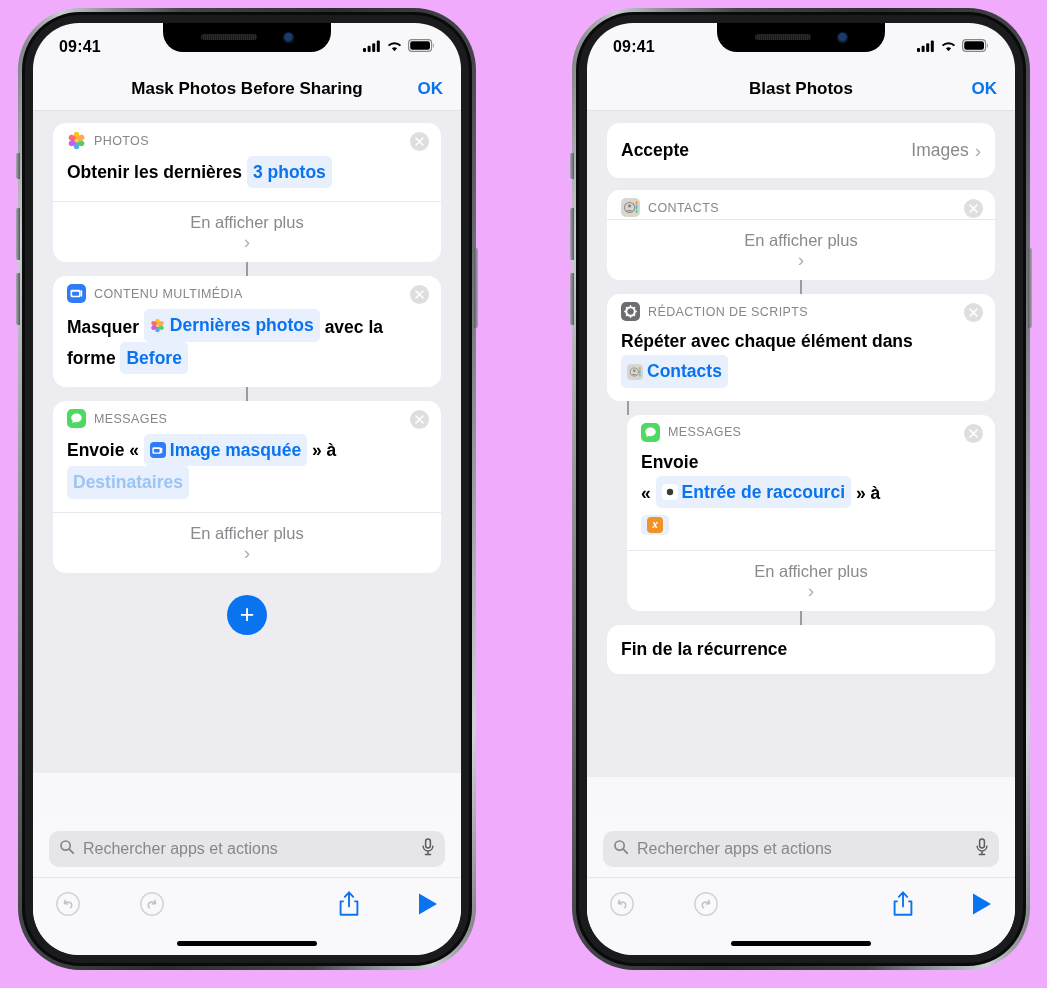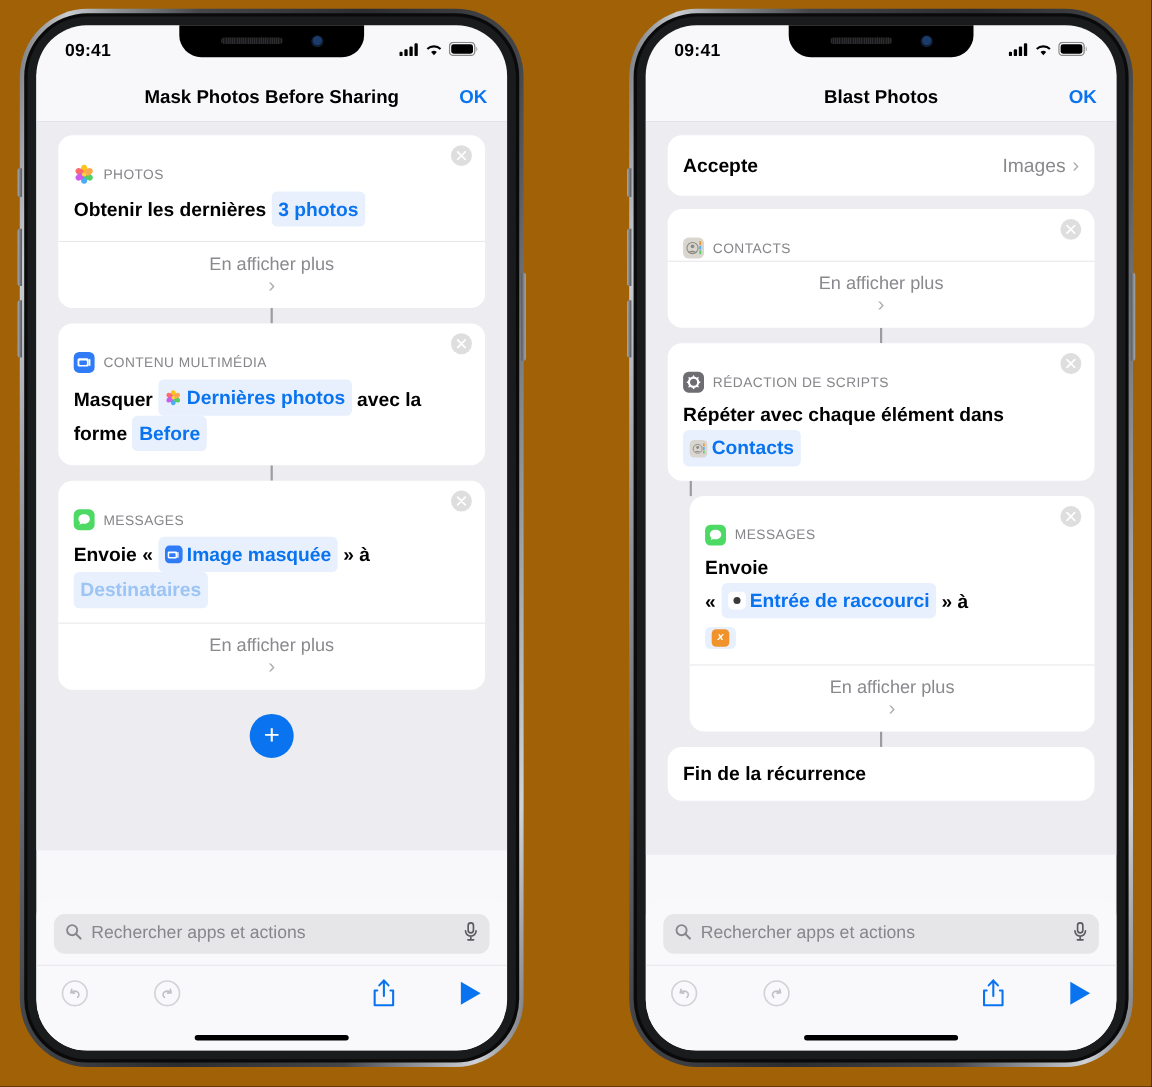--- a/index.html
+++ b/index.html
@@ -2,21 +2,21 @@
 <html><head>
 <meta charset="utf-8">
 <style>
   * { box-sizing: border-box; margin: 0; padding: 0; }
   html, body {
     width: 1047px; height: 988px;
     background: #000;
     font-family: "Liberation Sans", sans-serif;
     overflow: hidden;
   }
-  .stage { position: relative; width: 1047px; height: 988px; background:#a16207; }
+  .stage { position: relative; width: 1047px; height: 988px; background:#f0abfc; }
 
   
   .phone { position: absolute; border-radius: 62px; }
   .phone .band {
     position:absolute; inset:0; border-radius:62px;
     background: linear-gradient(100deg,#6e7074 0%, #c9ccd1 7%, #8f9398 14%, #44464a 26%,
                 #2a2c30 50%, #44464a 74%, #9a9ea3 86%, #cfd2d7 93%, #6e7074 100%);
   }
   .phone .band2 {
     position:absolute; inset:4px; border-radius:58px;
@@ -74,21 +74,21 @@
   }
   .card {
     background:#fff; border-radius:13px; margin:0 20px;
     position:relative;
   }
   .card.indent { margin-left:40px; margin-right:20px; }
   .connector {
     width:2px; height:14px; background:#9b9ba0; margin:0 auto;
   }
   .cardhead {
-    display:flex; align-items:center; padding:26px 14px 2px 14px; position:relative;
+    display:flex; align-items:center; padding:8px 14px 2px 14px; position:relative;
   }
   .appicon {
     width:19px; height:19px; border-radius:5px; flex:none; margin-right:8px;
     display:flex; align-items:center; justify-content:center;
     font-size:11px; color:#fff;
   }
   .cat { font-size:12.5px; letter-spacing:.4px; color:#86868b; font-weight:400; }
   .xbtn {
     position:absolute; right:12px; top:9px;
     width:19px; height:19px; border-radius:50%; background:#dededf;

